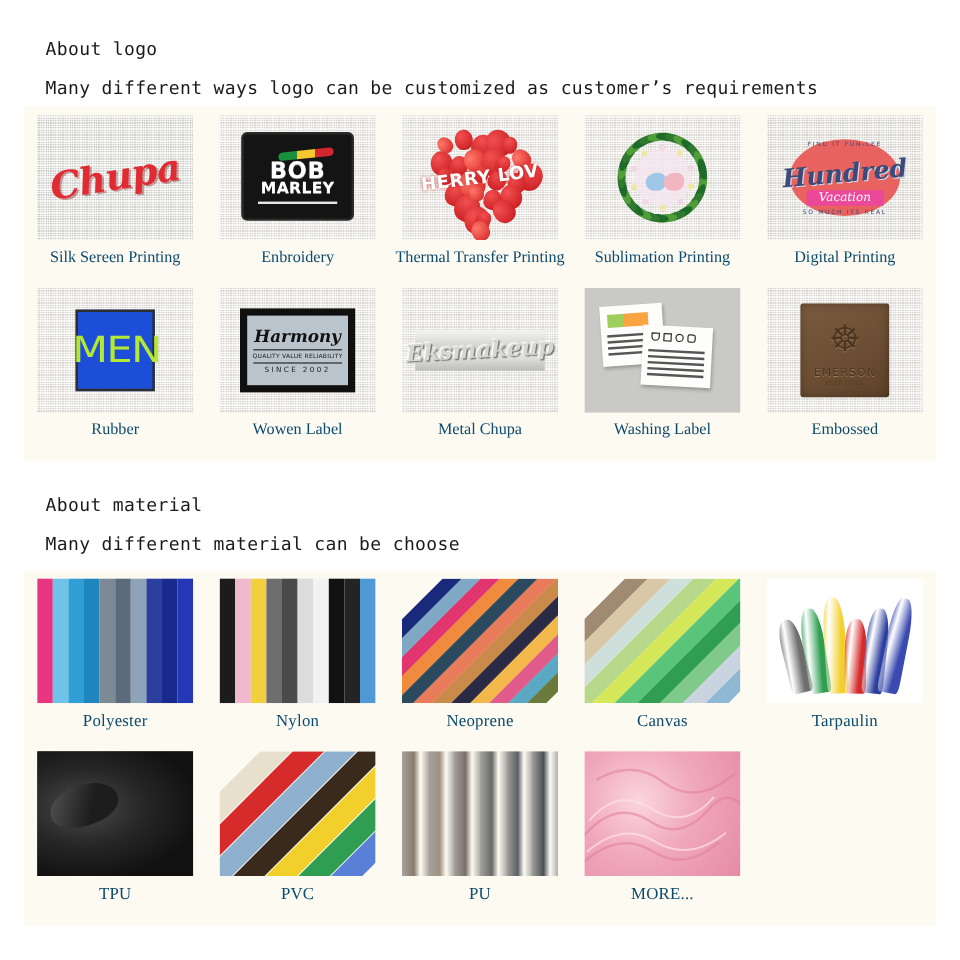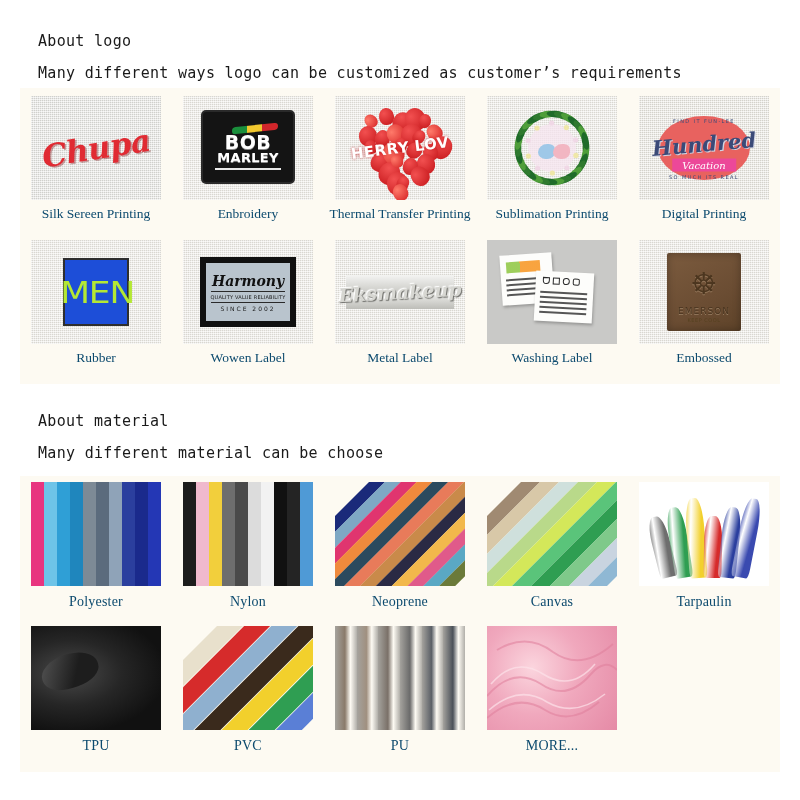--- a/index.html
+++ b/index.html
@@ -443,21 +443,21 @@
         </div>
         <div class="caption">Wowen Label</div>
       </div>
 
       <div class="cell">
         <div class="thumb">
           <div class="fabric light"></div>
           <div class="metal-plate"></div>
           <div class="metal-text">Eksmakeup</div>
         </div>
-        <div class="caption">Metal Label</div>
+        <div class="caption">Metal Chupa</div>
       </div>
 
       <div class="cell">
         <div class="thumb">
           <div class="wash-bg"></div>
           <div class="wash-tag a">
             <div class="wash-logo"></div>
             <div class="wash-line" style="top:24px"></div>
             <div class="wash-line" style="top:29px"></div>
             <div class="wash-line" style="top:34px"></div>

